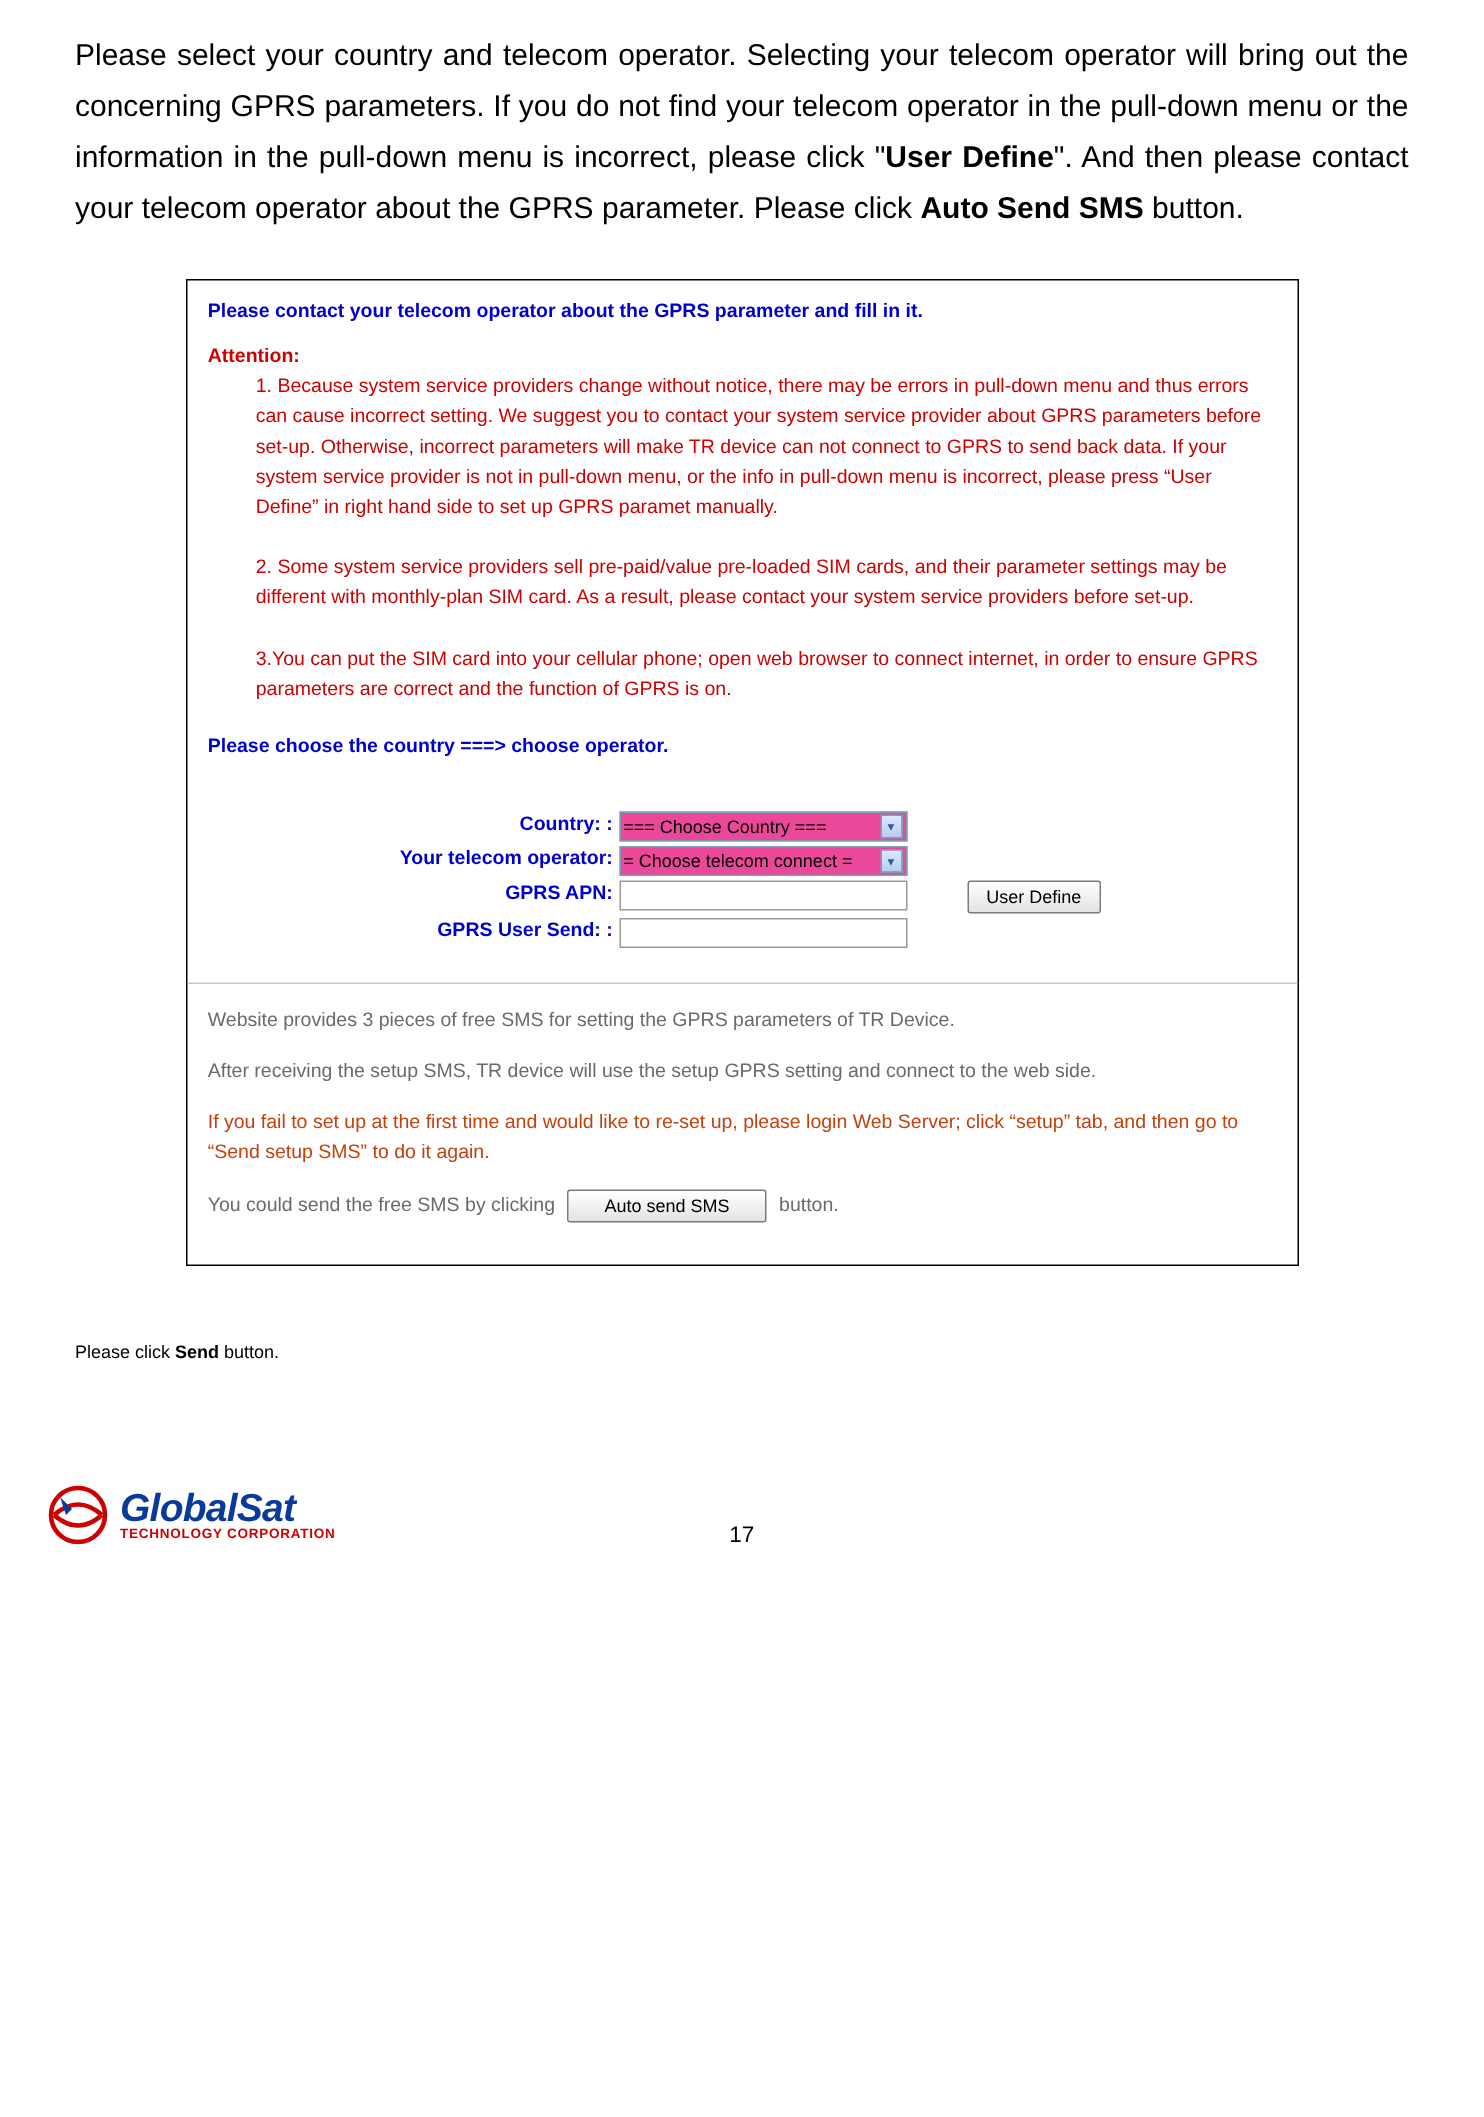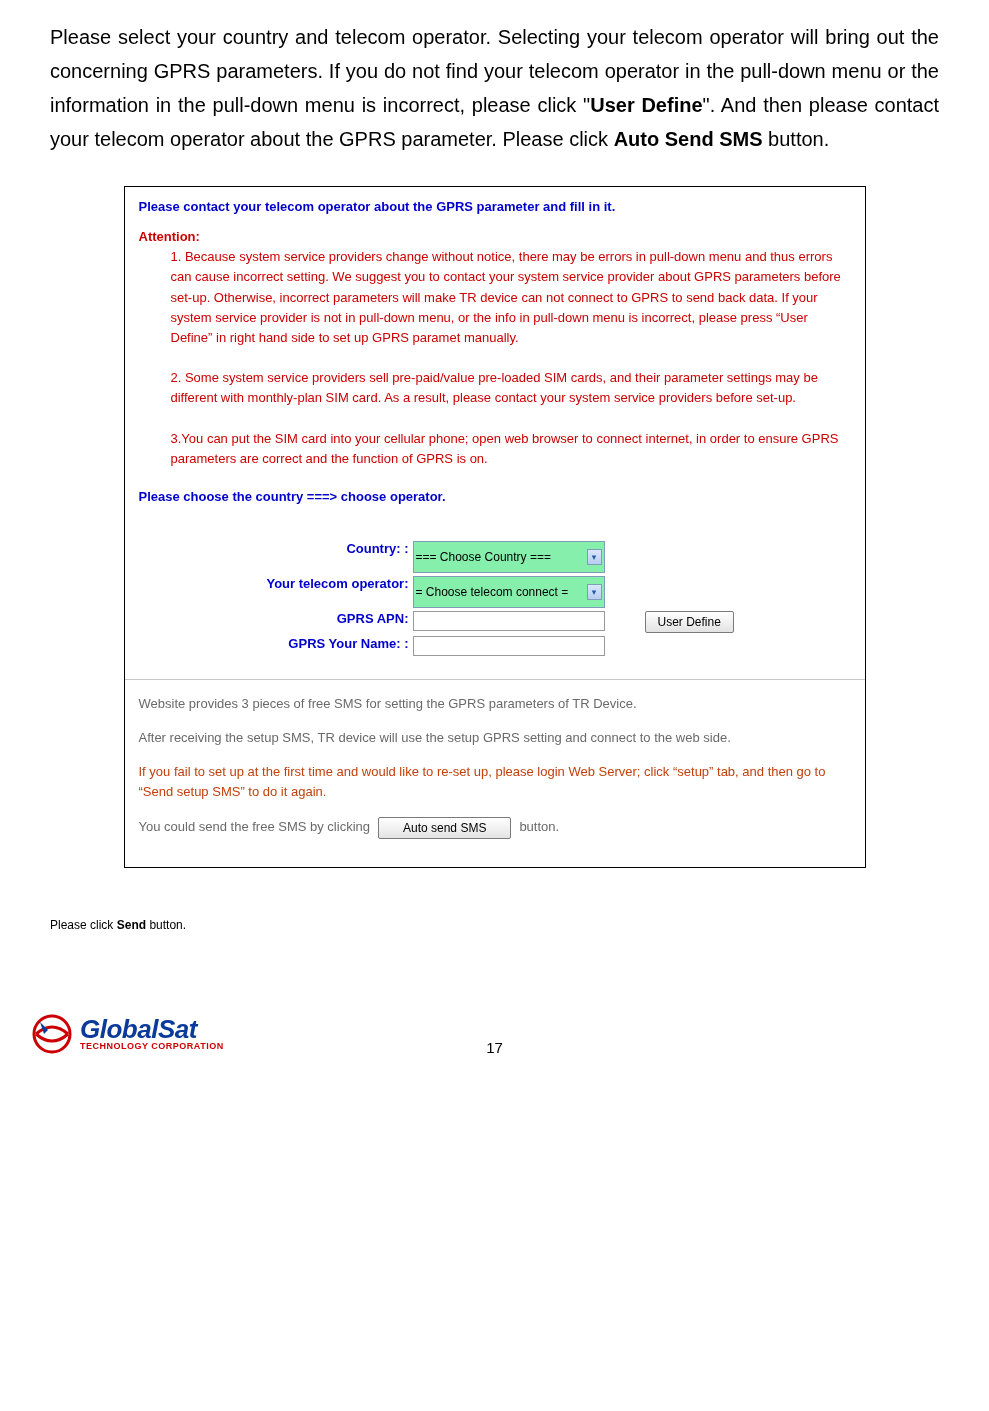--- a/index.html
+++ b/index.html
@@ -70,22 +70,22 @@
   }
   .form-label {
     width: 270px;
     text-align: right;
     color: #0000cc;
     font-weight: bold;
     padding-right: 4px;
   }
   .sel {
     font-size: 12px;
-    height: 32px;
-    background: #86efac;
+    height: 20px;
+    background: #ec4899;
     border: 1px solid #7f9db9;
     box-sizing: border-box;
     padding: 0 2px;
     display: inline-flex;
     align-items: center;
     justify-content: space-between;
     width: 192px;
   }
   .sel-arrow {
     width: 15px;
@@ -220,21 +220,21 @@
           <span>= Choose telecom connect =</span>
           <span class="sel-arrow">▾</span>
         </div>
       </div>
       <div class="form-row">
         <div class="form-label">GPRS APN:</div>
         <input class="txt" type="text" style="">
         <button class="user-define-btn">User Define</button>
       </div>
       <div class="form-row">
-        <div class="form-label">GPRS Your Name: :</div>
+        <div class="form-label">GPRS User Send: :</div>
         <input class="txt" type="text" style="">
       </div>
     </div>
 
     <div class="divider"></div>
 
     <div class="lower-block">
       <div class="gray1">Website provides 3 pieces of free SMS for setting the GPRS parameters of TR Device.</div>
       <div class="gray1">After receiving the setup SMS, TR device will use the setup GPRS setting and connect to the web side.</div>
       <div class="blue-info">If you fail to set up at the first time and would like to re-set up, please login Web Server; click “setup” tab, and then go to “Send setup SMS” to do it again.</div>

